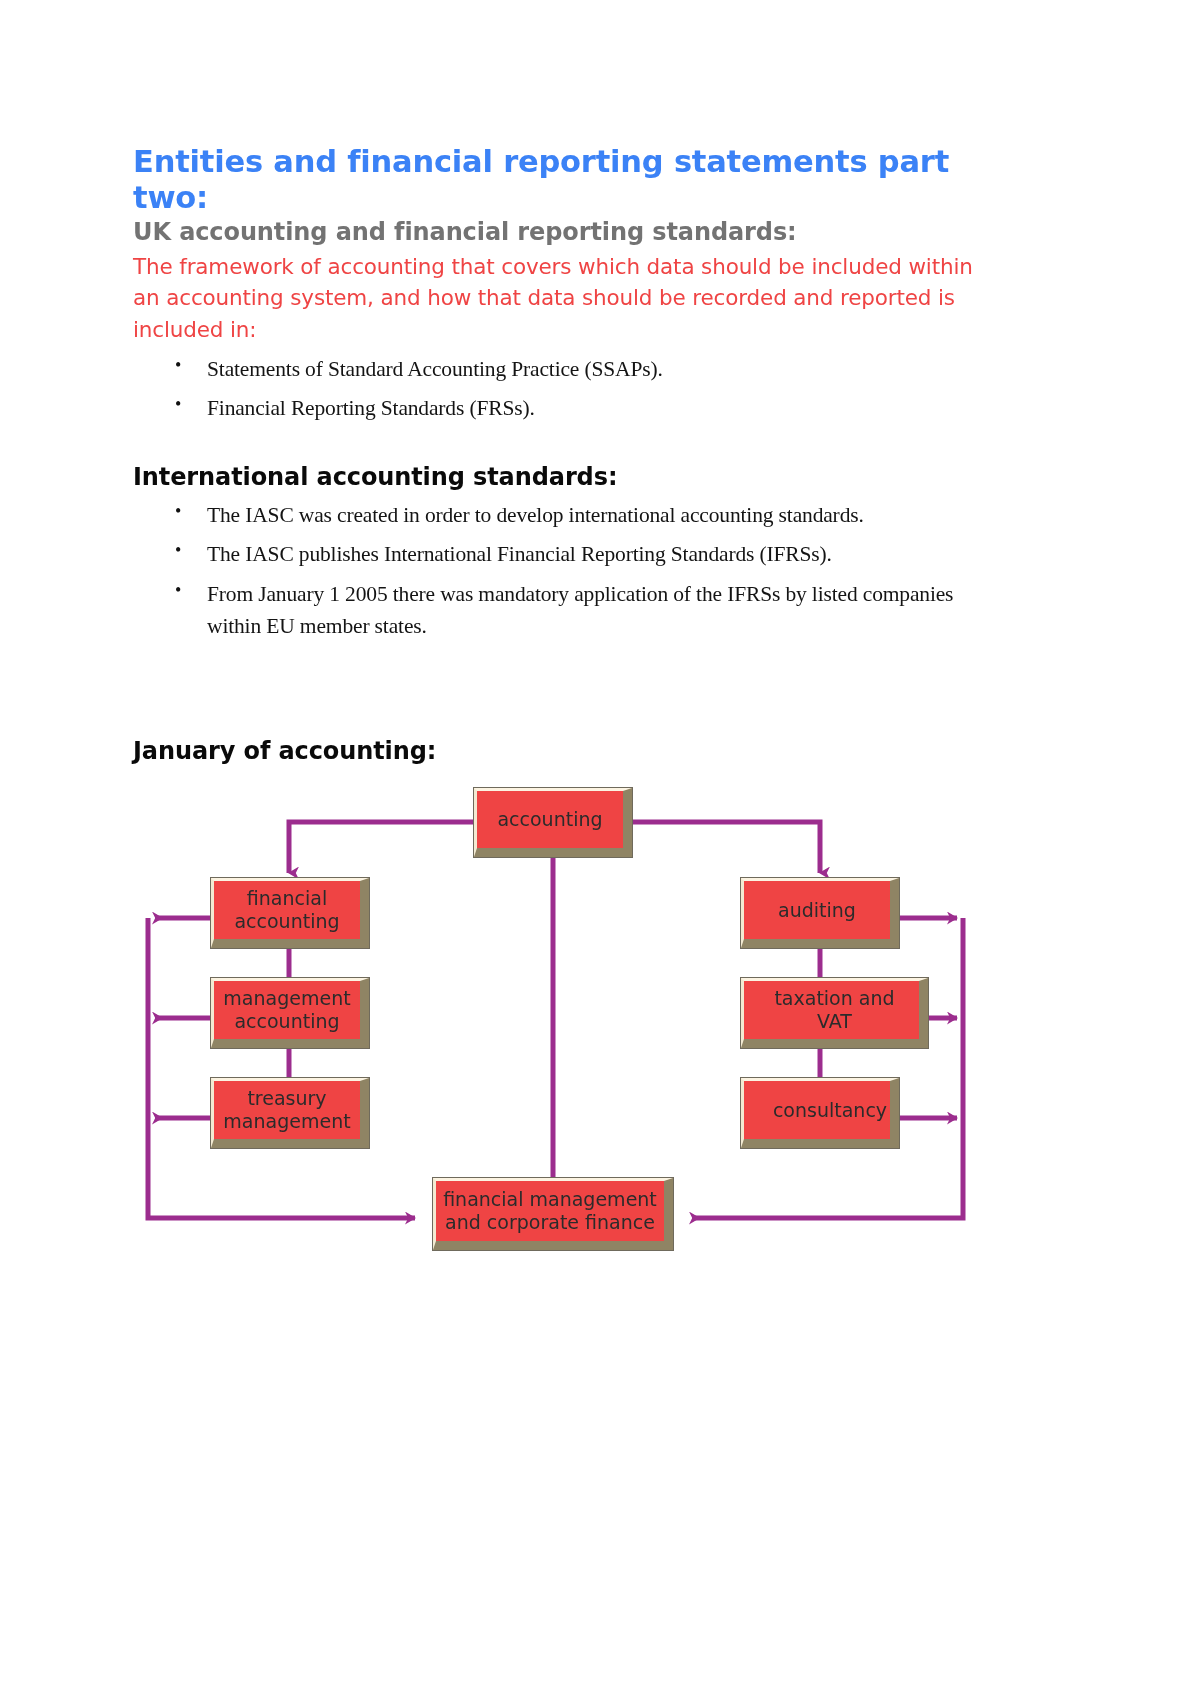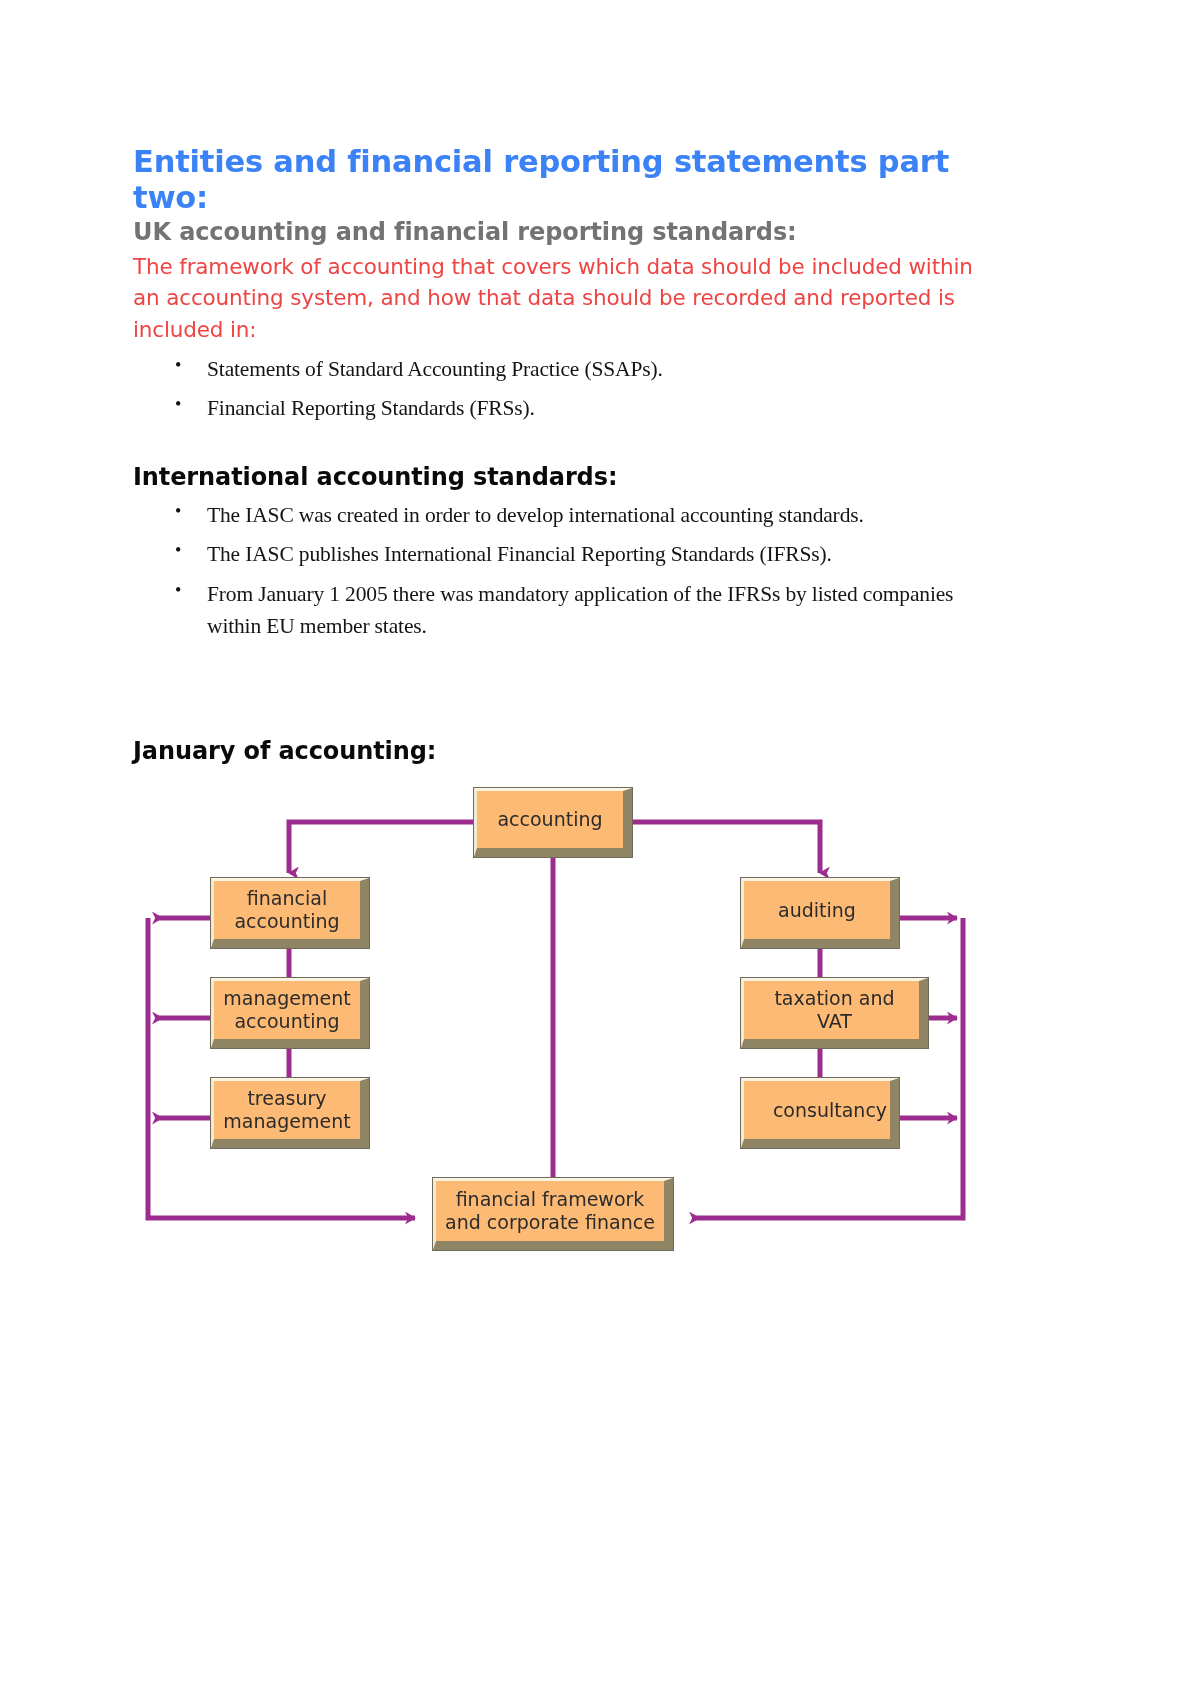--- a/index.html
+++ b/index.html
@@ -105,21 +105,21 @@
     left: 0;
     top: 770px;
     width: 1200px;
     height: 510px;
   }
   .diagram svg { display: block; }
 
   .node {
     position: absolute;
     box-sizing: border-box;
-    background: #fdba74;
+    background: #ef4444;
     border-top: 3px solid #fcf4e2;
     border-left: 3px solid #f3ead2;
     border-right: 9px solid #8f8464;
     border-bottom: 9px solid #8f8464;
     outline: 1px solid #6f6a5c;
     display: flex;
     align-items: center;
     justify-content: center;
     text-align: center;
     font-family: "DejaVu Sans", sans-serif;
@@ -236,19 +236,19 @@
         <span>VAT</span>
       </span>
     </div>
 
     <div class="node" style="left:741px; top:308px; width:158px; height:70px;padding-left:26px;">
       <span class="label">consultancy</span>
     </div>
 
     <div class="node" style="left:433px; top:408px; width:240px; height:72px;">
       <span class="label">
-        <span>financial framework</span><br>
+        <span>financial management</span><br>
         <span>and corporate finance</span>
       </span>
     </div>
 
   </div>
 </div>
 
 </body></html>

